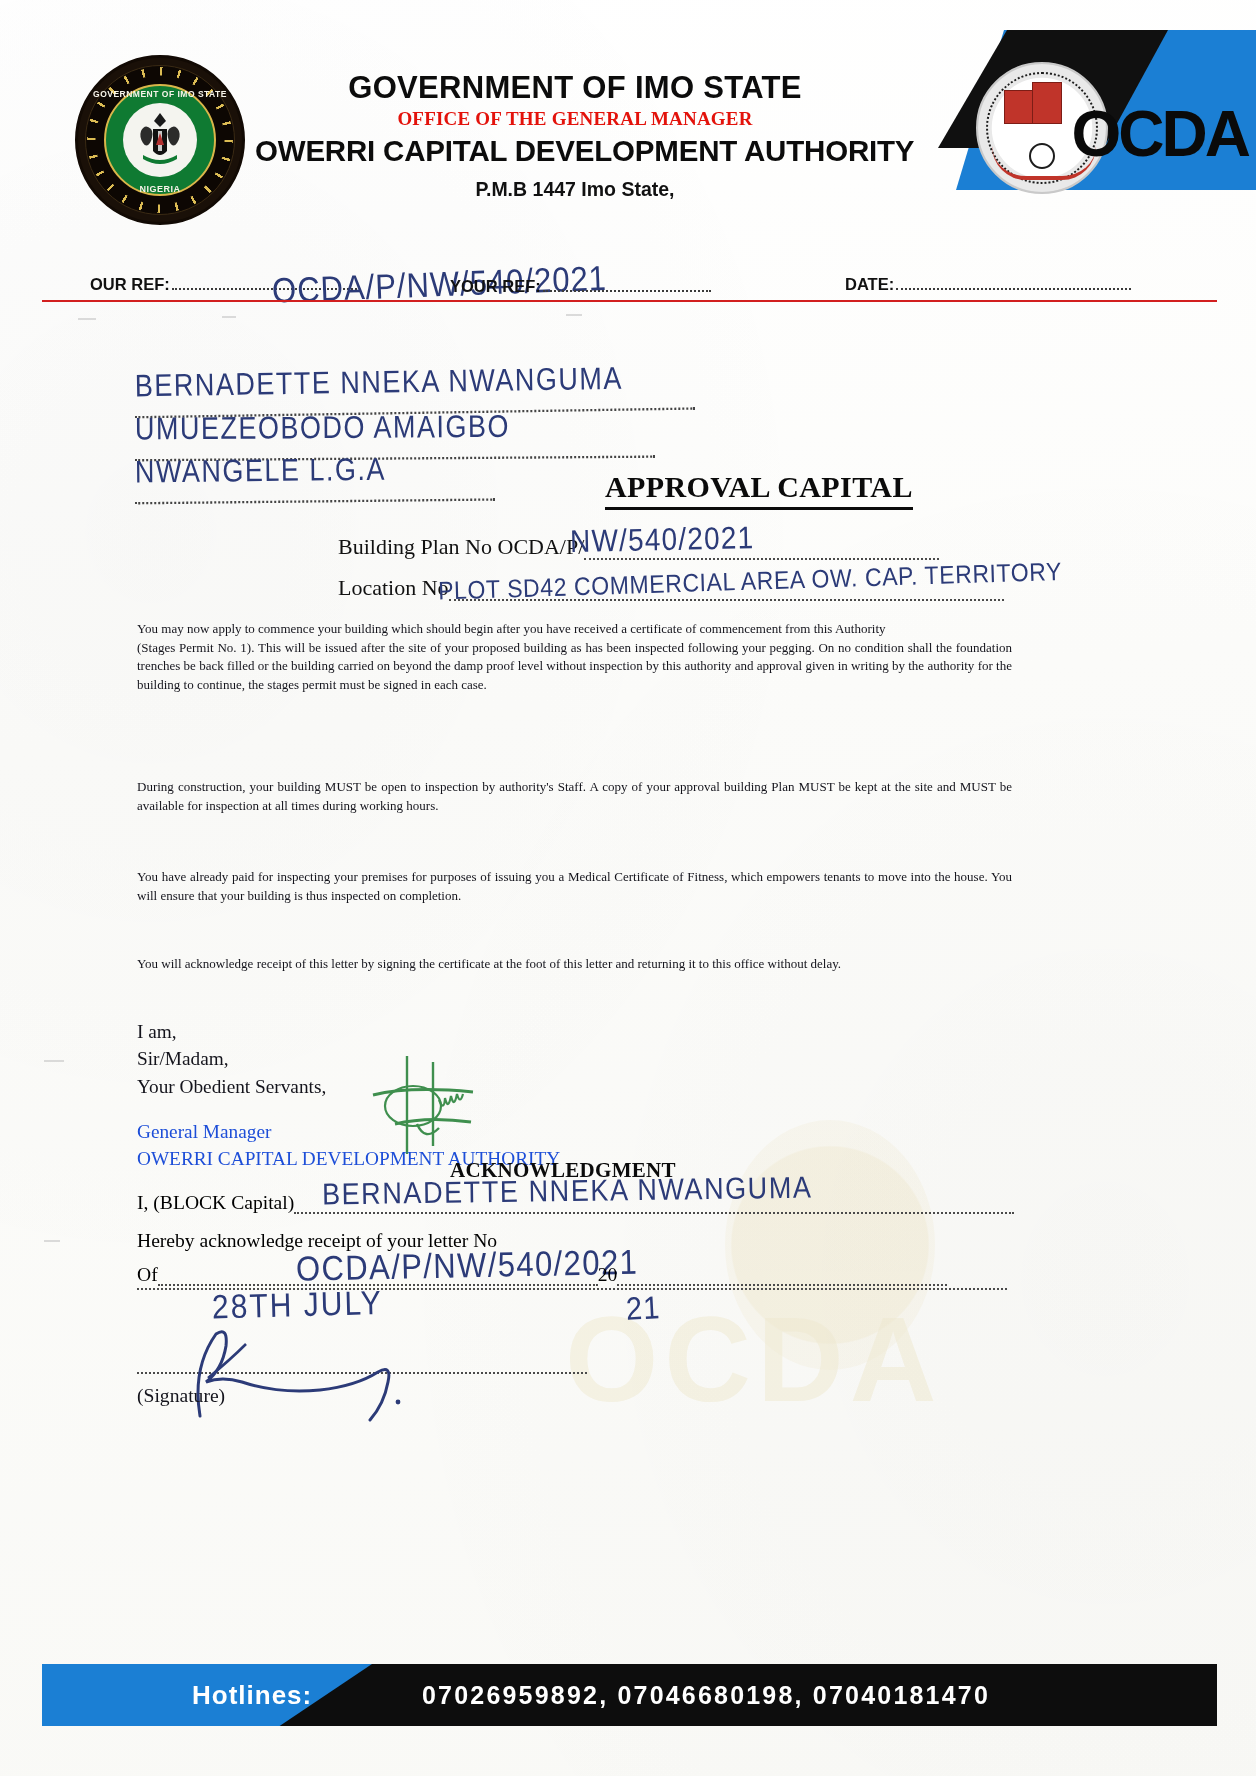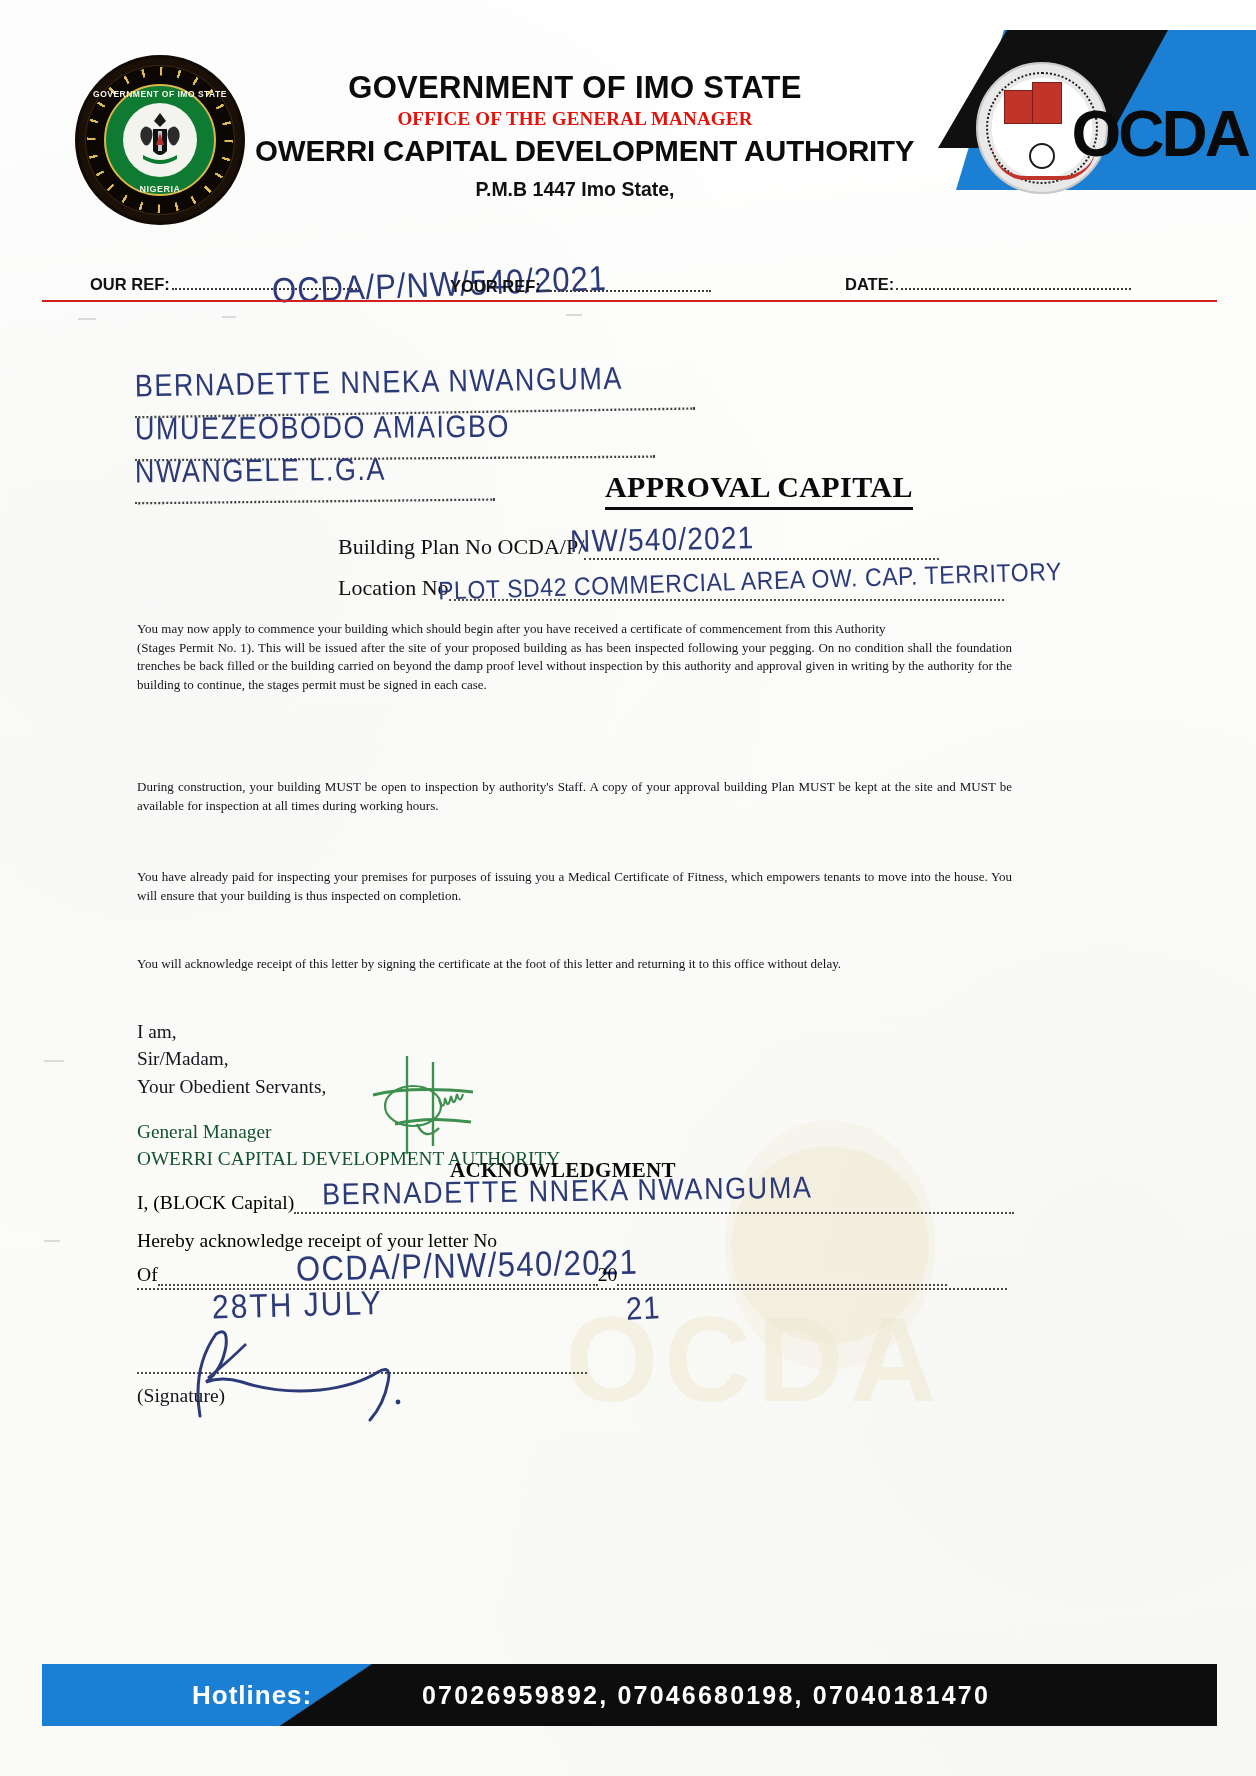--- a/index.html
+++ b/index.html
@@ -244,21 +244,21 @@
   .p4 { top: 955px; }
 
   .closing {
     position: absolute; left: 137px; top: 1018px;
     font-family: "Liberation Serif", serif;
     font-size: 19.3px; line-height: 1.42; color: #14141c;
   }
   .gm-block {
     position: absolute; left: 137px; top: 1118px;
     font-family: "Liberation Serif", serif;
-    font-size: 19.3px; line-height: 1.42; color: #14532d;
+    font-size: 19.3px; line-height: 1.42; color: #1d4ed8;
   }
 
   .gm-signature {
     position: absolute; left: 355px; top: 1050px;
     width: 160px; height: 110px;
   }
 
   .ack-title {
     position: absolute; left: 450px; top: 1158px;
     font-family: "Liberation Serif", serif;

